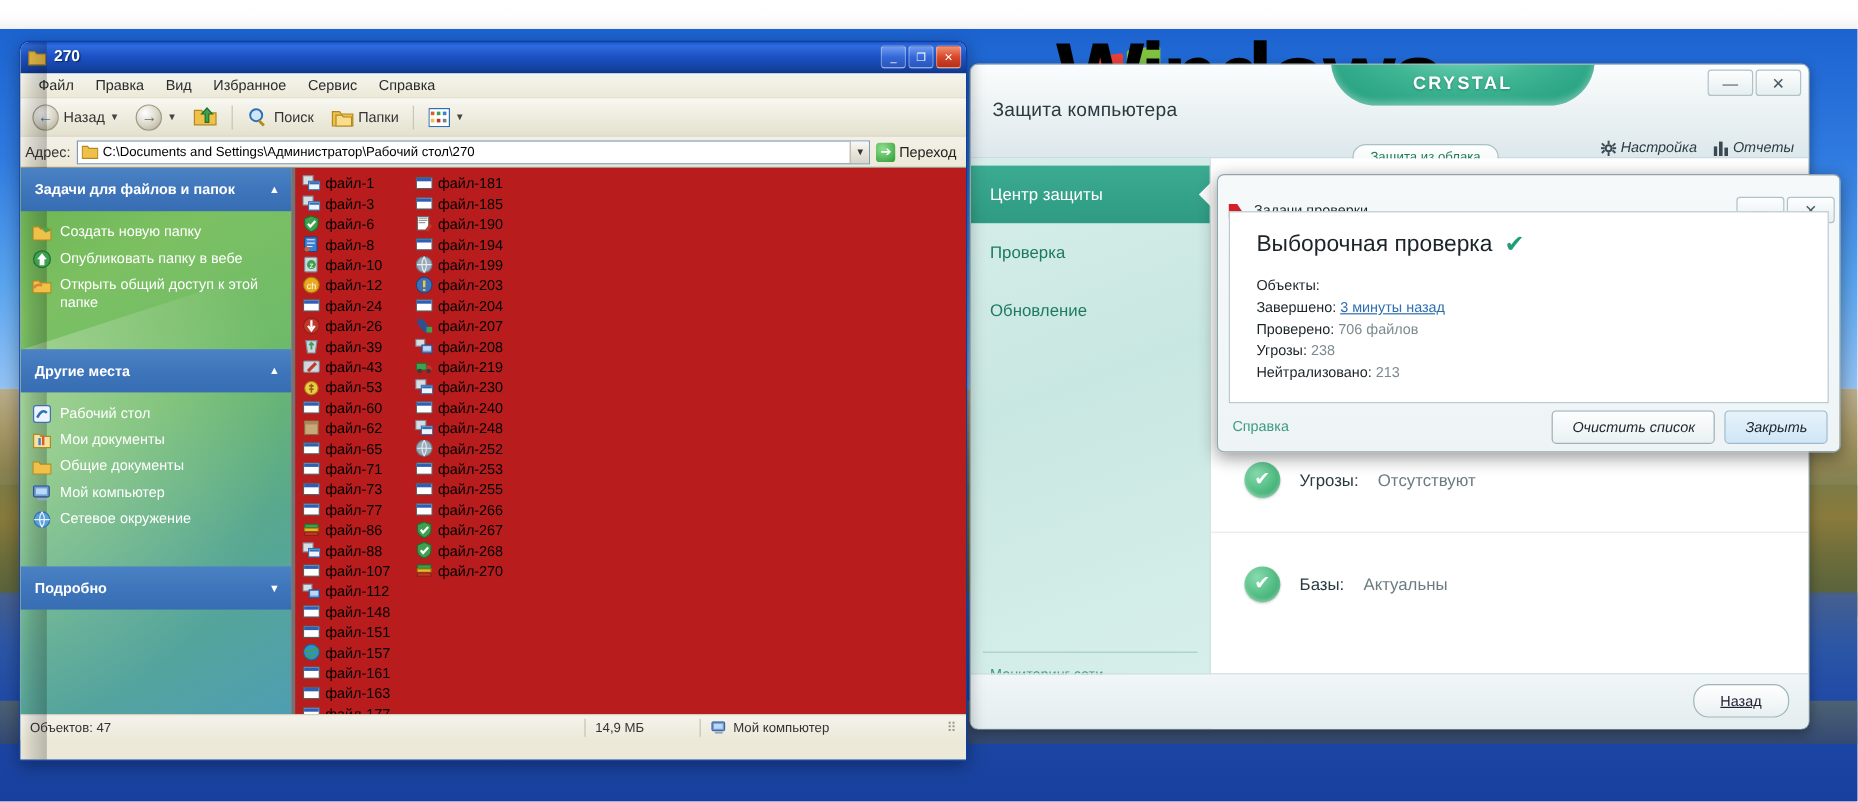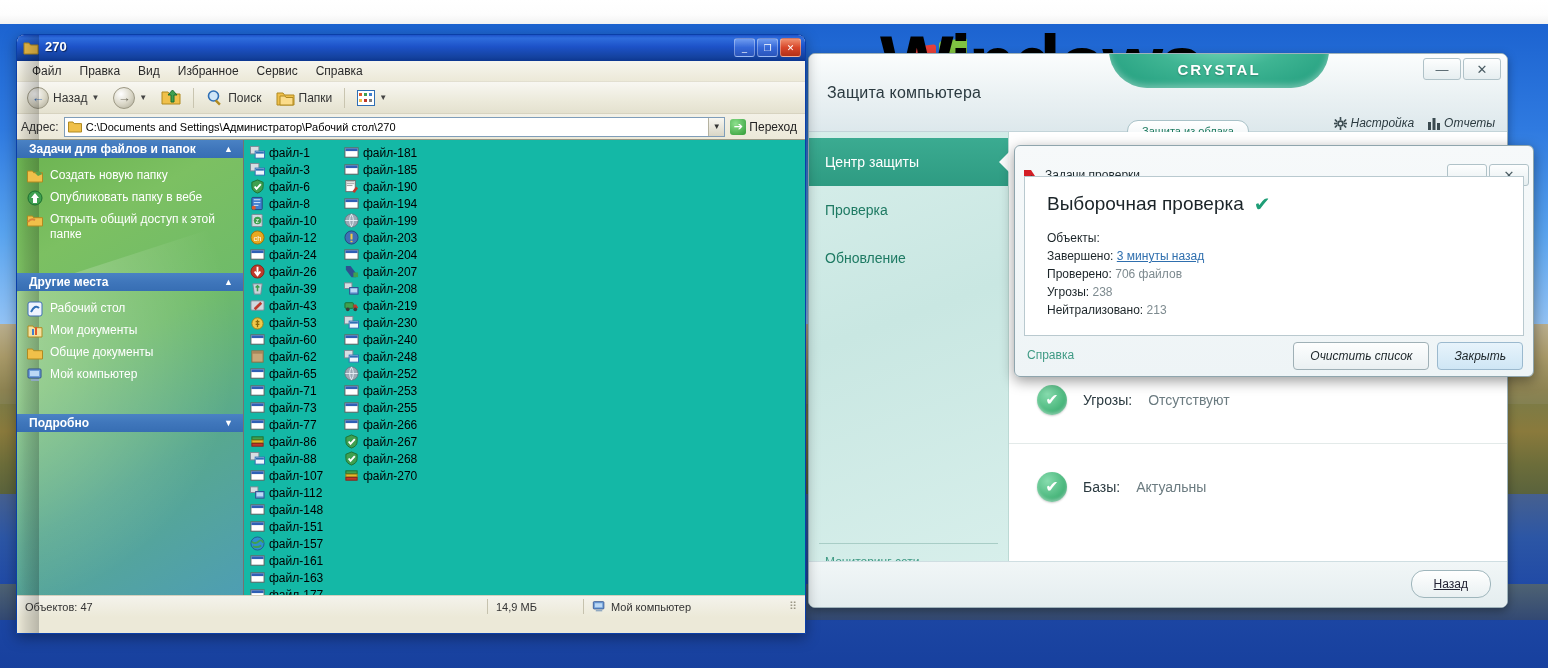--- a/index.html
+++ b/index.html
@@ -280,34 +280,34 @@
     background: linear-gradient(150deg,#6ab24f 0%, #7cc062 22%, #6fbb69 45%, #58a88f 70%, #4e9eb3 100%);
     overflow:hidden;
   }
   .xp-side::after{
     content:""; position:absolute; left:-40px; top:120px; width:330px; height:340px;
     background: radial-gradient(ellipse at 10% 10%, rgba(255,255,255,.38) 0%, rgba(255,255,255,0) 62%);
     transform: rotate(-18deg);
   }
   .panel-head {
     position:relative; z-index:2;
-    height:18px; display:flex; align-items:center; justify-content:space-between;
+    height:36px; display:flex; align-items:center; justify-content:space-between;
     padding:0 10px 0 12px;
     background: linear-gradient(180deg,#4a82c4 0%, #3f76bb 50%, #376eb3 100%);
     color:#ffffff; font-size:12px; font-weight:bold;
   }
   .panel-head .chev { font-size:9px; }
   .panel-body { position:relative; z-index:2; padding:7px 8px 10px 10px; }
   .p-item { display:flex; gap:7px; align-items:flex-start; padding:3px 0; }
   .p-item .lbl { font-size:12px; color:#ffffff; line-height:15px; }
   .ic { width:16px; height:16px; flex:0 0 16px; border-radius:2px; }
 
   .xp-files {
-    flex:1; background:#14b8a6; position:relative; overflow:hidden;
-    border-left:1px solid #737373;
+    flex:1; background:#b91c1c; position:relative; overflow:hidden;
+    border-left:3px solid #737373;
   }
   .col { position:absolute; top:4px; }
   .frow { display:flex; align-items:center; gap:4px; height:17px; }
   .frow .fn { font-size:12px; color:#000; white-space:nowrap; }
   .fic { width:15px; height:15px; flex:0 0 15px; }
 
   .xp-status {
     height:22px; display:flex; align-items:center;
     background: linear-gradient(180deg,#f4f3ec 0%, #ece9d8 100%);
     border-top:1px solid #d4d0be; font-size:11px; color:#333;
@@ -616,20 +616,27 @@
             <span class="lbl">Общие документы</span>
           </div>
           <div class="p-item">
             <svg class="ic" viewBox="0 0 16 16">
               <rect x="1" y="2" width="13" height="9" rx="1" fill="#6f9fd8" stroke="#2f4f8f"></rect>
               <rect x="3" y="4" width="9" height="5" fill="#bcd8f5"></rect>
               <rect x="4" y="12" width="8" height="2" fill="#8fa8c0"></rect>
             </svg>
             <span class="lbl">Мой компьютер</span>
           </div>
+          <div class="p-item">
+            <svg class="ic" viewBox="0 0 16 16">
+              <circle cx="8" cy="8" r="6.5" fill="#5aa0d8" stroke="#2f6fb5"></circle>
+              <path d="M1.5 8h13 M8 1.5 q4 6.5 0 13 M8 1.5 q-4 6.5 0 13" fill="none" stroke="#eaf3fb" stroke-width="1"></path>
+            </svg>
+            <span class="lbl">Сетевое окружение</span>
+          </div>
         </div>
 
         <div class="panel-head" style="margin-top:18px;">
           <span>Подробно</span>
           <span class="chev">▼</span>
         </div>
       </div>
 
       <div class="xp-files">
         <div class="col" id="col1" style="left:6px;">

